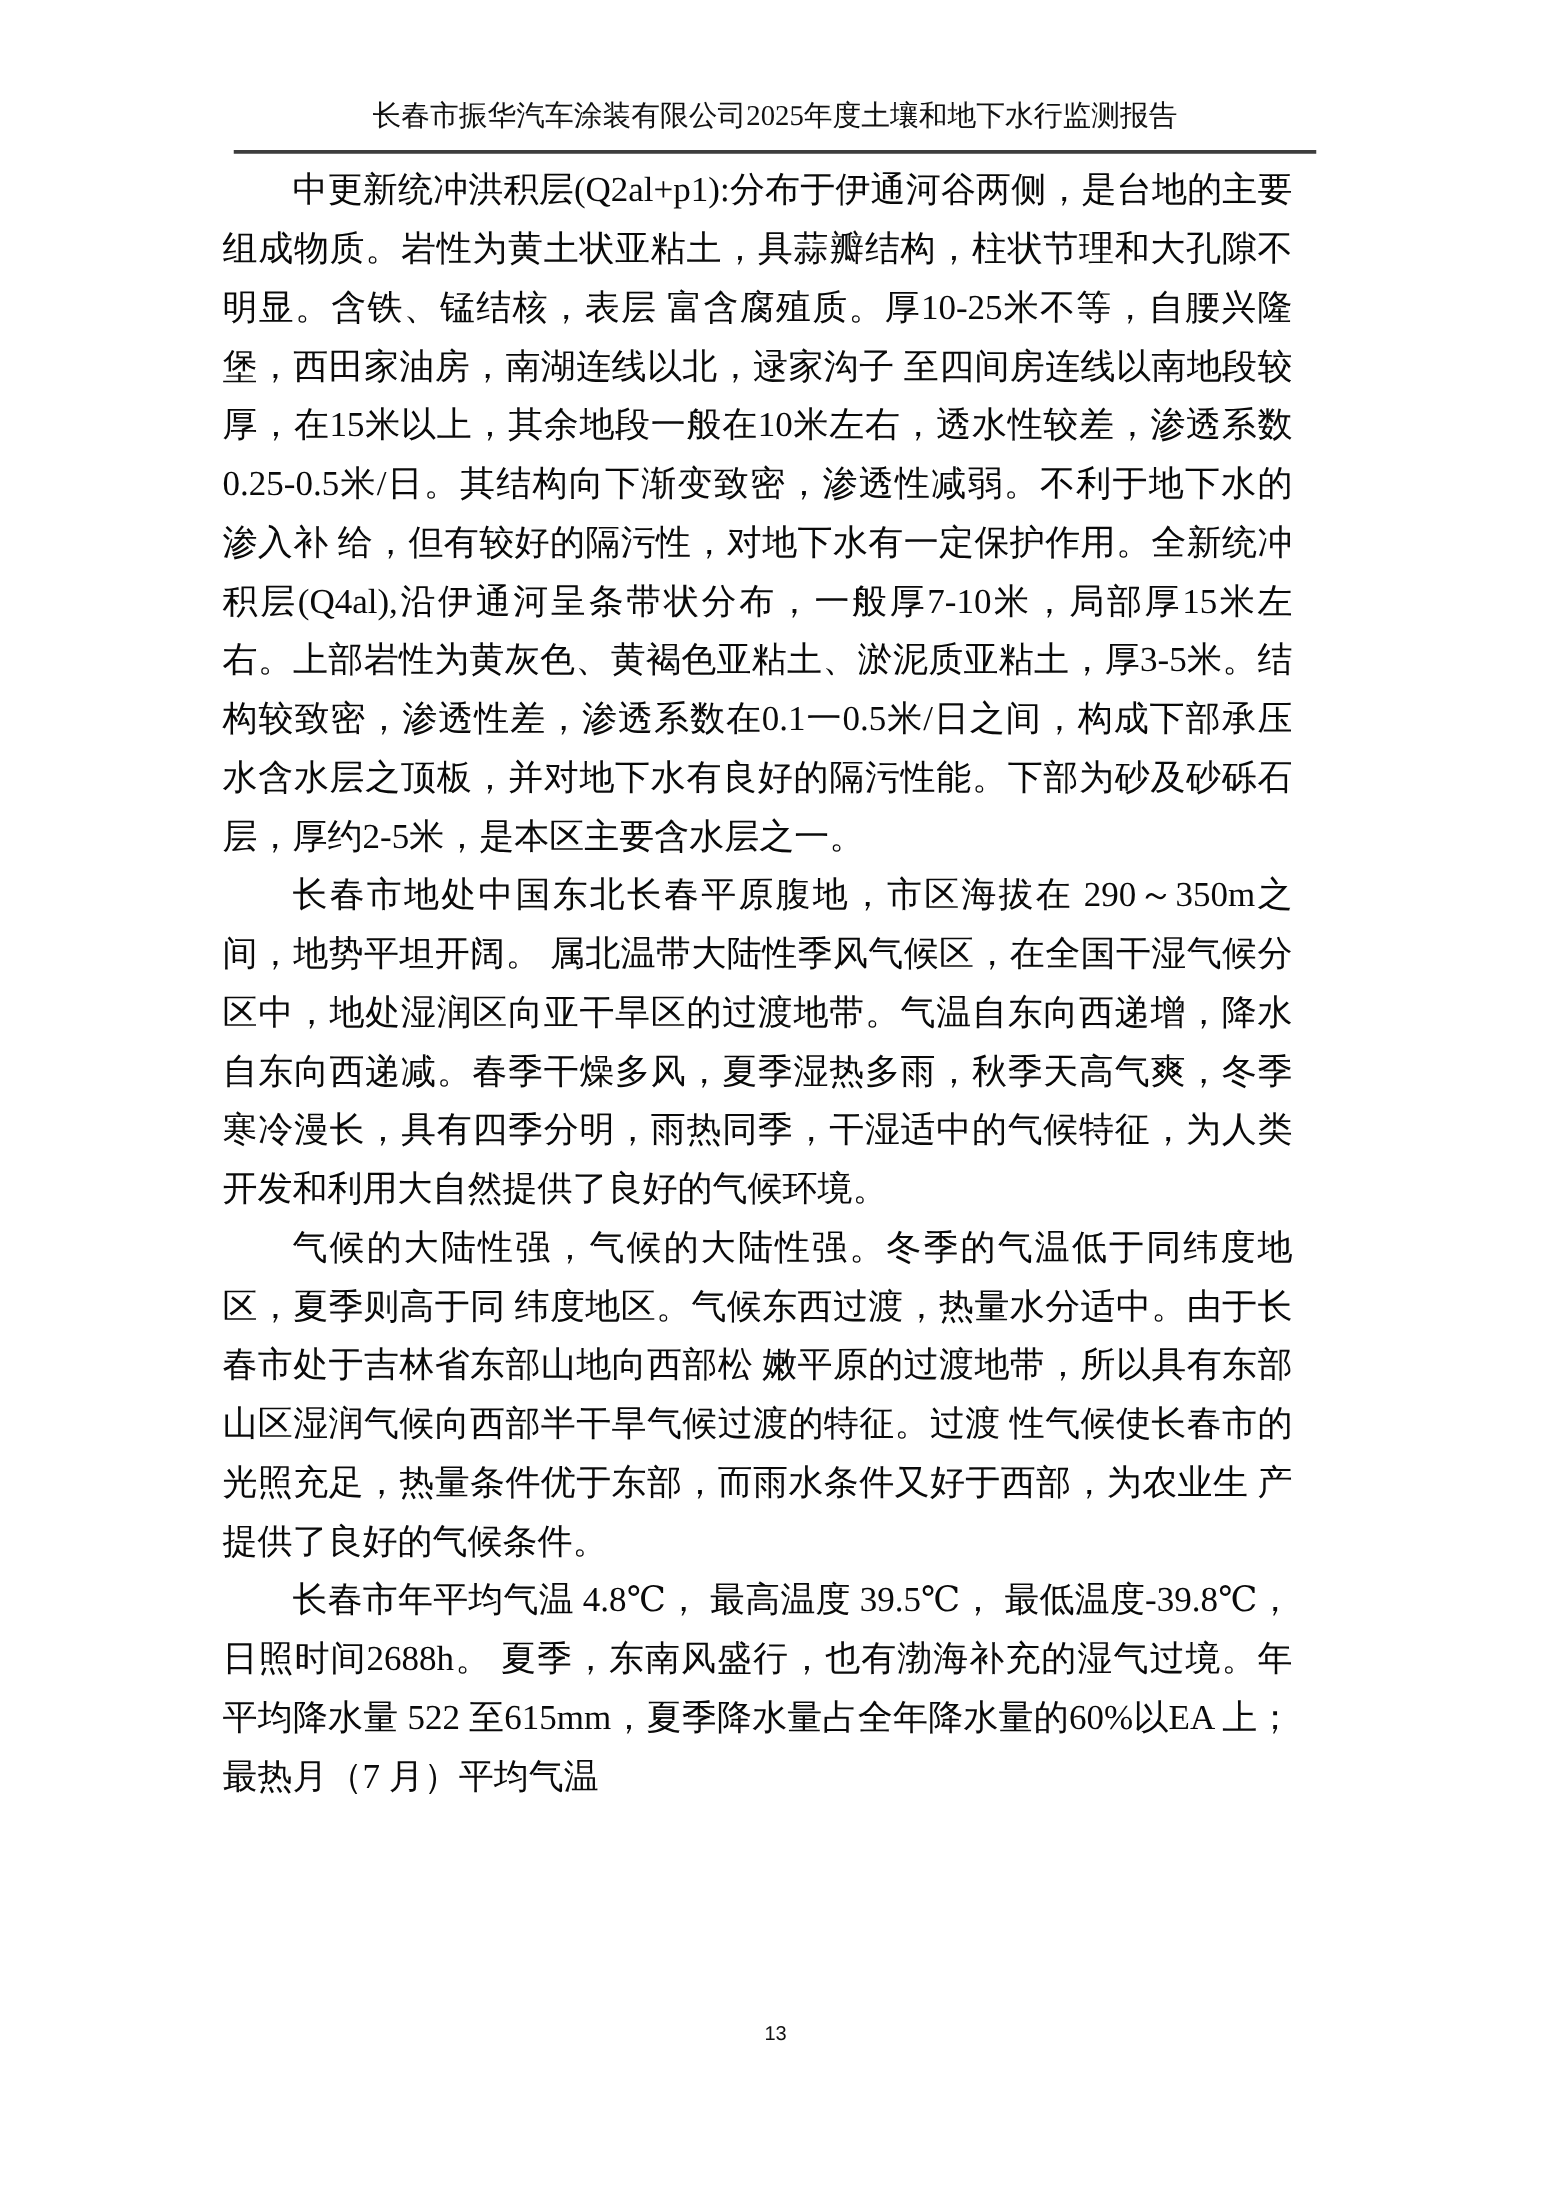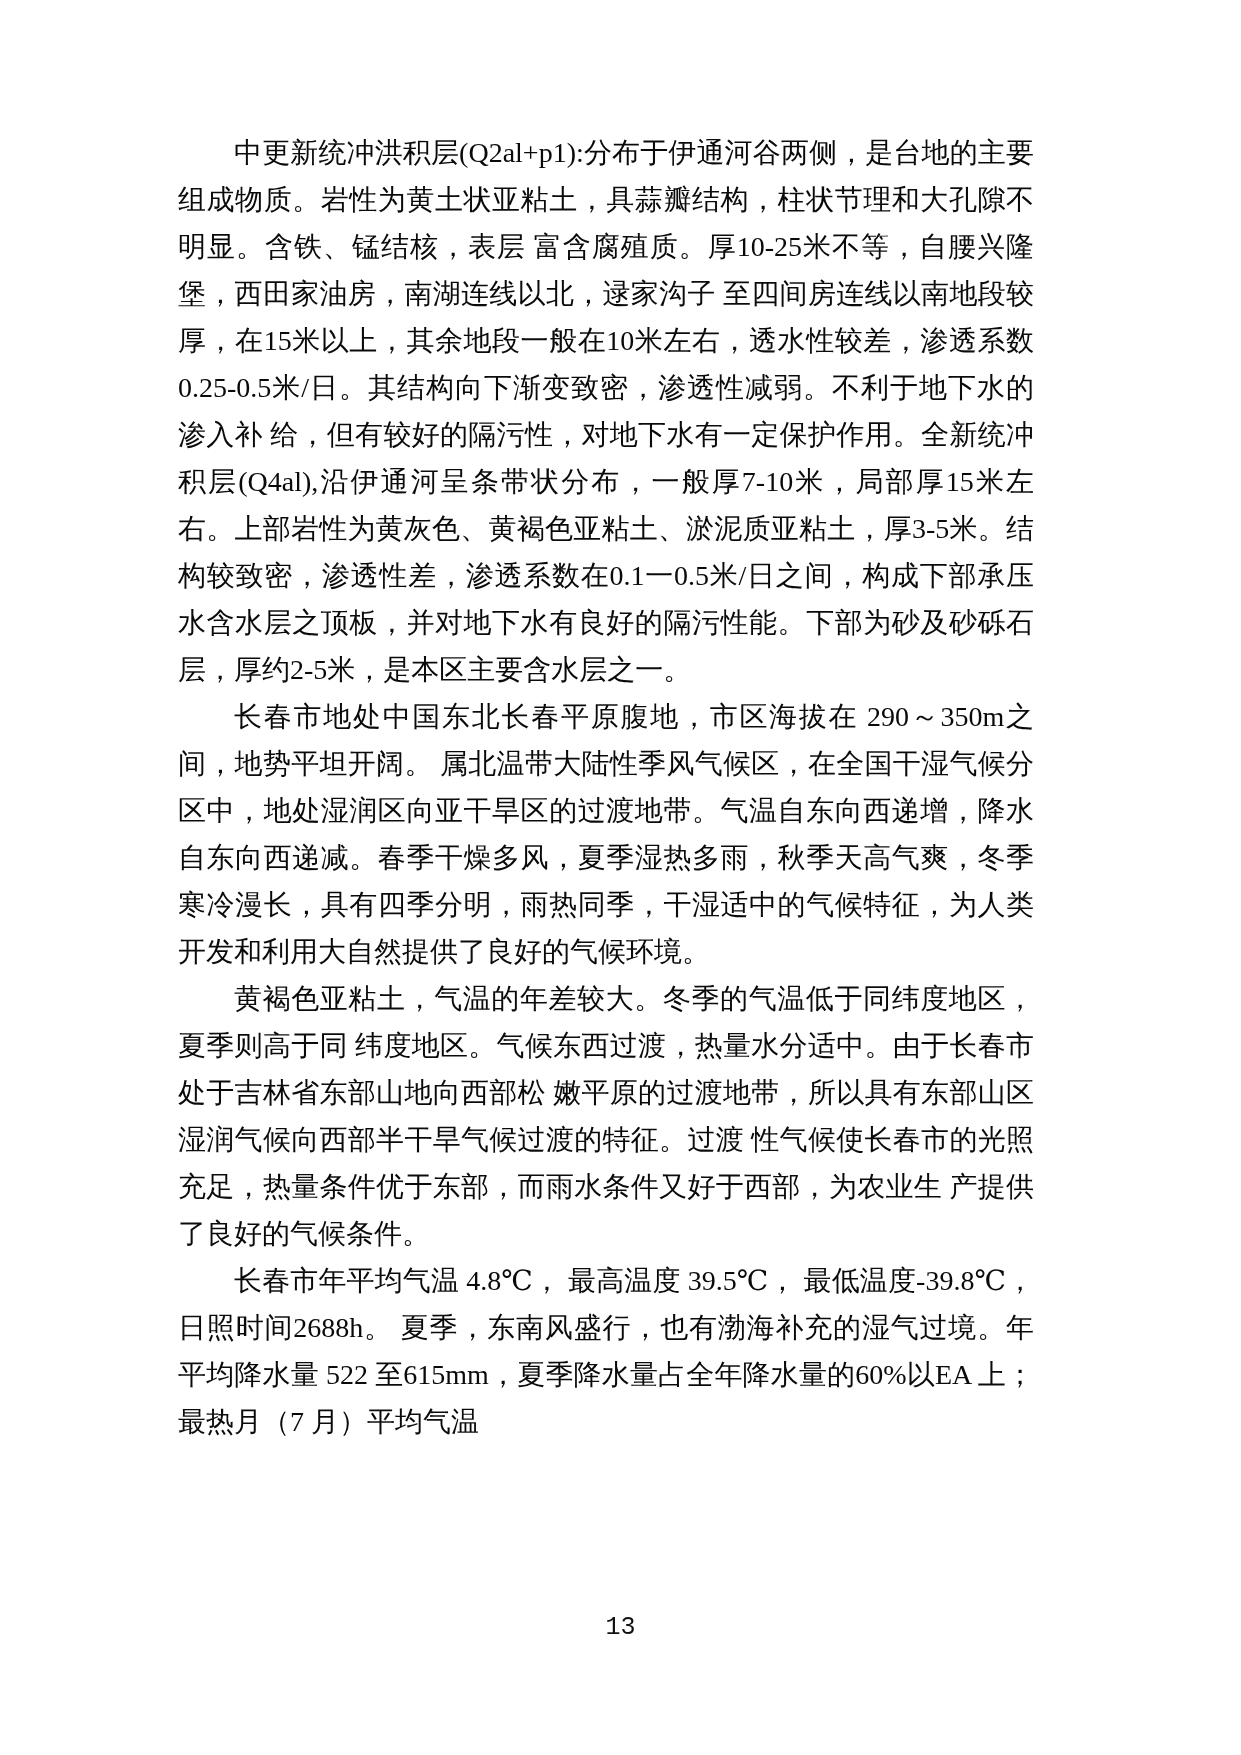--- a/index.html
+++ b/index.html
@@ -47,34 +47,35 @@
   }
   .heading-para {
     text-indent: 1em;
   }
   .page-footer {
     position: absolute;
     top: 1614px;
     left: 0;
     width: 100%;
     text-align: center;
-    font-size: 25px;
+    font-size: 16px;
     line-height: 28px;
-    font-family: Liberation Mono, monospace;
+    font-family: Liberation Sans, sans-serif;
     color: #111111;
   }
 </style>
 </head>
 <body>
 
 <div class="page">
 
+  <div class="page-header">长春市振华汽车涂装有限公司2025年度土壤和地下水行监测报告</div>
 
   <div class="content">
     <p class="para">中更新统冲洪积层(Q2al+p1):分布于伊通河谷两侧，是台地的主要组成物质。岩性为黄土状亚粘土，具蒜瓣结构，柱状节理和大孔隙不明显。含铁、锰结核，表层 富含腐殖质。厚10-25米不等，自腰兴隆堡，西田家油房，南湖连线以北，逯家沟子 至四间房连线以南地段较厚，在15米以上，其余地段一般在10米左右，透水性较差，渗透系数0.25-0.5米/日。其结构向下渐变致密，渗透性减弱。不利于地下水的渗入补 给，但有较好的隔污性，对地下水有一定保护作用。全新统冲积层(Q4al),沿伊通河呈条带状分布，一般厚7-10米，局部厚15米左右。上部岩性为黄灰色、黄褐色亚粘土、淤泥质亚粘土，厚3-5米。结构较致密，渗透性差，渗透系数在0.1一0.5米/日之间，构成下部承压水含水层之顶板，并对地下水有良好的隔污性能。下部为砂及砂砾石层，厚约2-5米，是本区主要含水层之一。</p>
     <p class="para">长春市地处中国东北长春平原腹地，市区海拔在 290～350m之间，地势平坦开阔。 属北温带大陆性季风气候区，在全国干湿气候分区中，地处湿润区向亚干旱区的过渡地带。气温自东向西递增，降水自东向西递减。春季干燥多风，夏季湿热多雨，秋季天高气爽，冬季寒冷漫长，具有四季分明，雨热同季，干湿适中的气候特征，为人类开发和利用大自然提供了良好的气候环境。</p>
-    <p class="para">黄褐色亚粘土，气温的年差较大。冬季的气温低于同纬度地区，夏季则高于同 纬度地区。气候东西过渡，热量水分适中。由于长春市处于吉林省东部山地向西部松 嫩平原的过渡地带，所以具有东部山区湿润气候向西部半干旱气候过渡的特征。过渡 性气候使长春市的光照充足，热量条件优于东部，而雨水条件又好于西部，为农业生 产提供了良好的气候条件。</p>
+    <p class="para">气候的大陆性强，气候的大陆性强。冬季的气温低于同纬度地区，夏季则高于同 纬度地区。气候东西过渡，热量水分适中。由于长春市处于吉林省东部山地向西部松 嫩平原的过渡地带，所以具有东部山区湿润气候向西部半干旱气候过渡的特征。过渡 性气候使长春市的光照充足，热量条件优于东部，而雨水条件又好于西部，为农业生 产提供了良好的气候条件。</p>
     <p class="para">长春市年平均气温 4.8℃， 最高温度 39.5℃， 最低温度-39.8℃， 日照时间2688h。 夏季，东南风盛行，也有渤海补充的湿气过境。年平均降水量 522 至615mm，夏季降水量占全年降水量的60%以EA 上；最热月（7 月）平均气温</p>
   </div>
 
   <div class="page-footer">13</div>
 
 </div>
 
 </body></html>

